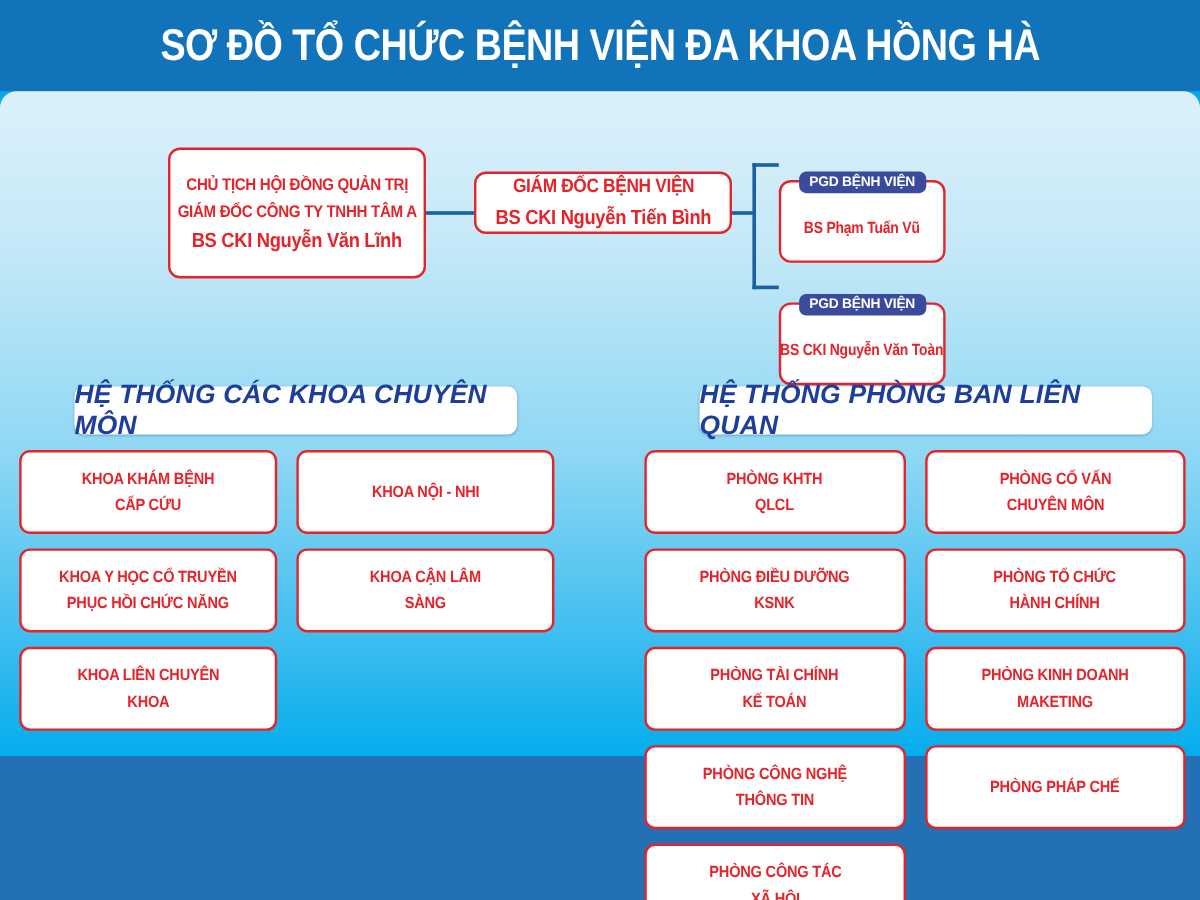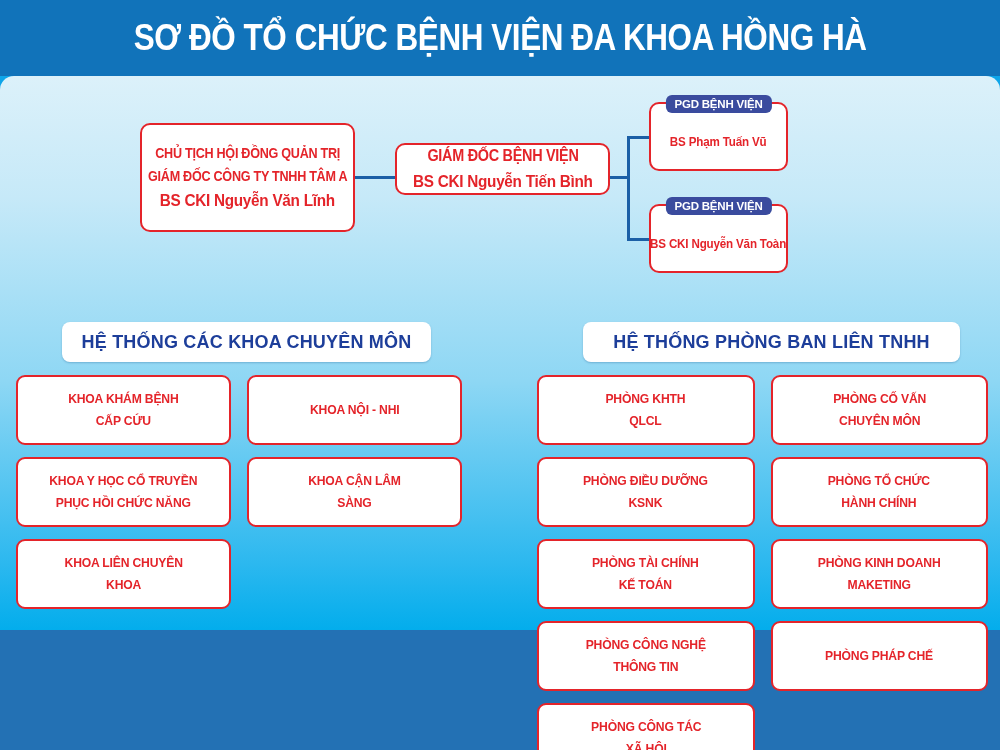--- a/index.html
+++ b/index.html
@@ -34,42 +34,43 @@
     display:flex; flex-direction:column; align-items:center; justify-content:center;
     box-sizing:border-box;
   }
   .cond { transform:scaleX(0.9); transform-origin:center; white-space:nowrap; letter-spacing:-0.3px; }
   .chairman-box { left:140px; top:123px; width:215px; height:109px; gap:7px; }
   .chairman-box .u-line { font-size:14px; }
   .chairman-box .p-name { font-size:17px; }
   .director-box { left:395px; top:143px; width:215px; height:52px; gap:7px; }
   .director-box .u-line { font-size:16px; }
   .director-box .p-name { font-size:17px; }
-  .deputy-box { width:139px; height:69px; left:649px; }
+  .deputy-box { width:139px; height:69px; left:649px;margin-top:48px; }
   .deputy-1 { top:102px; }
   .deputy-2 { top:204px; }
   .deputy-name { font-size:13.5px; margin-top:10px; transform:scaleX(0.86); white-space:nowrap; letter-spacing:-0.2px; }
   .pgd-tab {
     position:absolute; top:-9px; left:50%; transform:translateX(-50%);
     background:#3A4B9E; color:#ffffff; font-weight:bold; font-size:11.5px;
     padding:3px 9px; border-radius:6px; white-space:nowrap; letter-spacing:-0.2px;
   }
   
   .conn { position:absolute; background:#1B5FA6; }
   .conn-h1 { left:355px; top:176px; width:40px; height:3px; }
   .conn-h2 { left:610px; top:176px; width:20px; height:3px; }
   .conn-v1 { left:627px; top:136px; width:3px; height:105px; }
   .conn-h3 { left:627px; top:136px; width:22px; height:3px; }
   .conn-h4 { left:627px; top:238px; width:22px; height:3px; }
   
   .sec-header {
     position:absolute; top:322px; height:40px; background:#ffffff; border-radius:8px;
     display:flex; align-items:center; justify-content:center;
-    color:#1D3E9A; font-weight:bold; font-size:18px; letter-spacing:0.2px;
+    color:#1D3E9A; font-weight:bold; font-size:22px; letter-spacing:0.2px;
     box-shadow:0 1px 2px rgba(0,60,120,0.25);
+    font-style:italic;
   }
   .sec-header-left { left:62px; width:369px; }
   .sec-header-right { left:583px; width:377px; }
   
   .grid {
     position:absolute; top:375px; display:grid;
     grid-template-columns:repeat(2,1fr); grid-auto-rows:70px;
     column-gap:16px; row-gap:12px;
   }
   .grid-left { left:16px; width:446px; }
@@ -118,21 +119,21 @@
     <div class="pgd-tab">PGD BỆNH VIỆN</div>
     <div class="deputy-name">BS Phạm Tuấn Vũ</div>
   </div>
 
   <div class="node deputy-box deputy-2">
     <div class="pgd-tab">PGD BỆNH VIỆN</div>
     <div class="deputy-name">BS CKI Nguyễn Văn Toàn</div>
   </div>
 
   <div class="sec-header sec-header-left">HỆ THỐNG CÁC KHOA CHUYÊN MÔN</div>
-  <div class="sec-header sec-header-right">HỆ THỐNG PHÒNG BAN LIÊN TNHH</div>
+  <div class="sec-header sec-header-right">HỆ THỐNG PHÒNG BAN LIÊN QUAN</div>
 
   <div class="grid grid-left">
     <div class="gbox">
         <div class="cell-text">KHOA KHÁM BỆNH
 CẤP CỨU</div>
       </div>
     <div class="gbox">
         <div class="cell-text">KHOA NỘI - NHI</div>
       </div>
     <div class="gbox">

